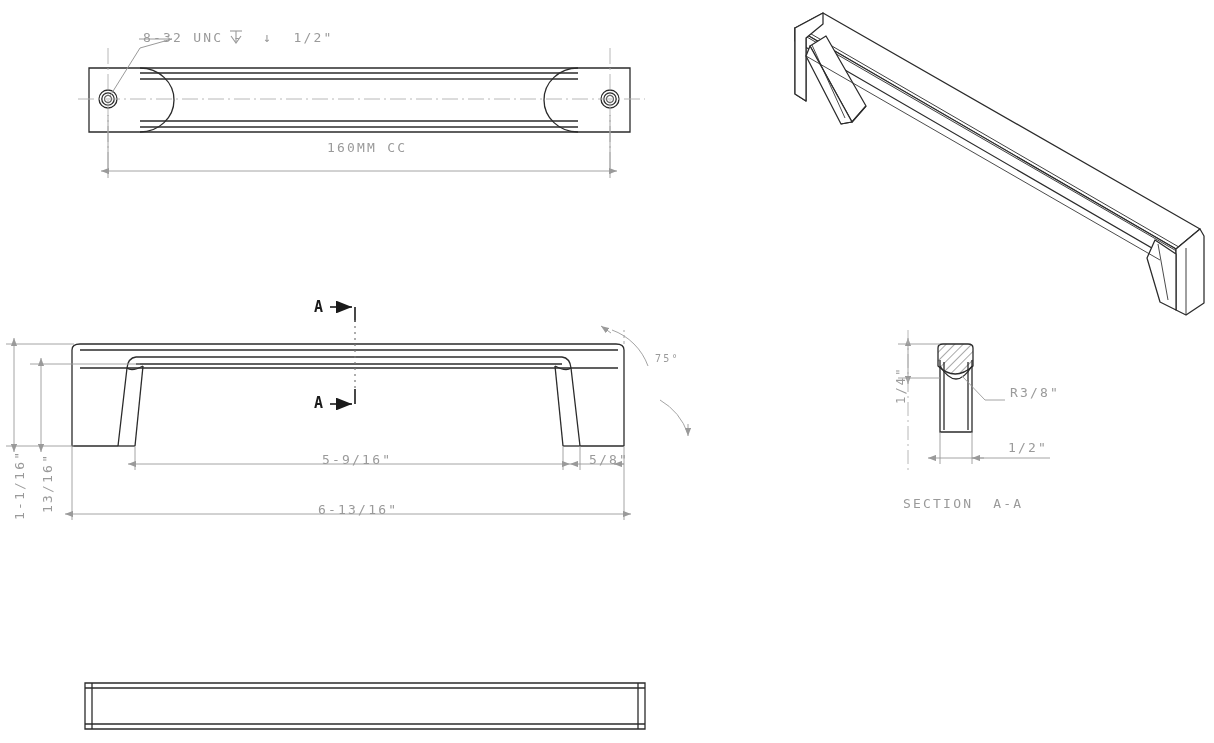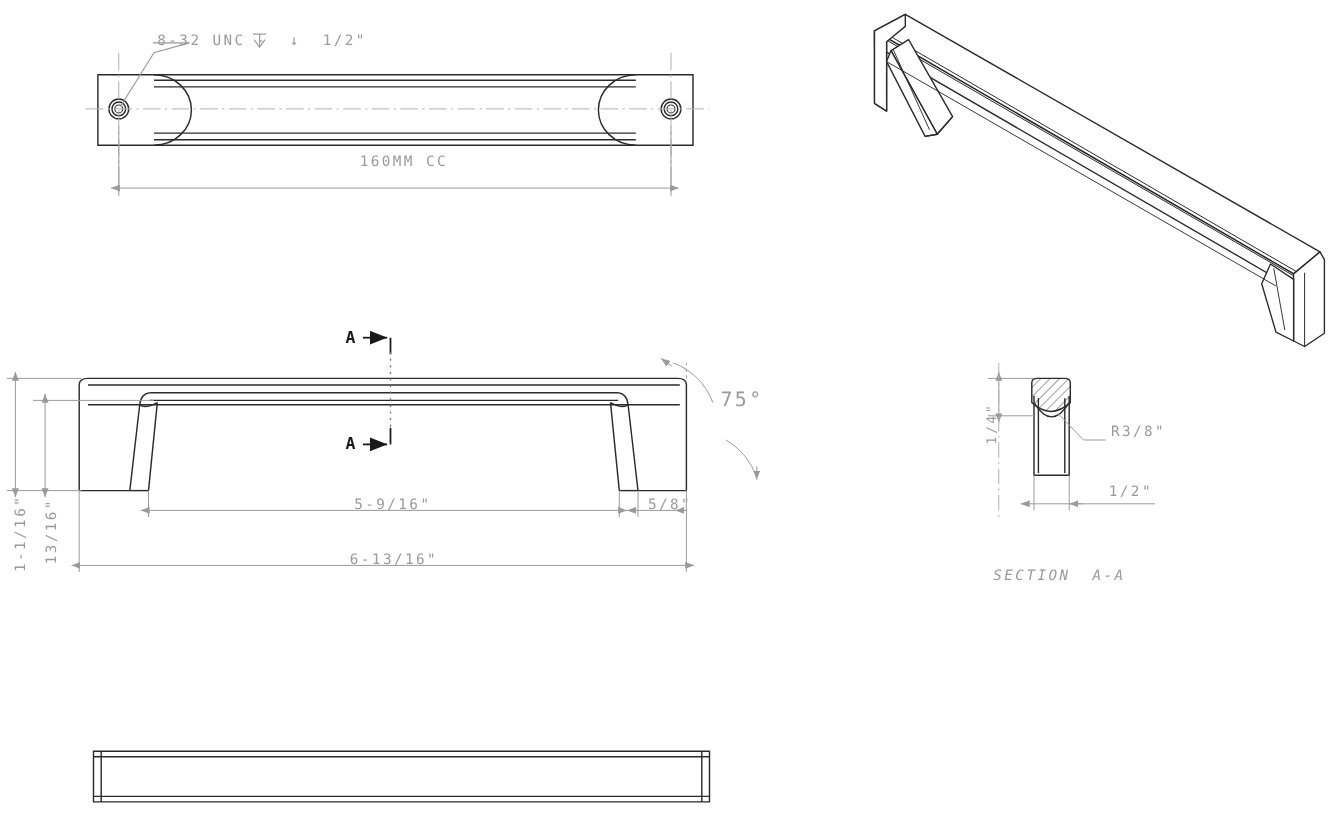--- a/index.html
+++ b/index.html
@@ -214,20 +214,20 @@
 
   <div class="lbl blk" style="left:314px;top:298px;">A</div>
   <div class="lbl blk" style="left:314px;top:394px;">A</div>
 
   <div class="lbl rot" style="left:12px;top:520px;">1-1/16"</div>
   <div class="lbl rot" style="left:40px;top:513px;">13/16"</div>
 
   <div class="lbl" style="left:322px;top:452px;">5-9/16"</div>
   <div class="lbl" style="left:318px;top:502px;">6-13/16"</div>
   <div class="lbl" style="left:589px;top:452px;">5/8"</div>
-  <div class="lbl" style="left:655px;top:353px;font-size:18px;">75°</div>
+  <div class="lbl" style="left:655px;top:353px;font-size:10px;">75°</div>
 
   <div class="lbl rot" style="left:894px;top:404px;font-size:12px;">1/4"</div>
   <div class="lbl" style="left:1010px;top:385px;">R3/8"</div>
   <div class="lbl" style="left:1008px;top:440px;">1/2"</div>
-  <div class="lbl" style="left:903px;top:516px;font-style:italic;">SECTION  A-A</div>
+  <div class="lbl" style="left:903px;top:496px;">SECTION  A-A</div>
 
 </div>
 
 </body></html>

